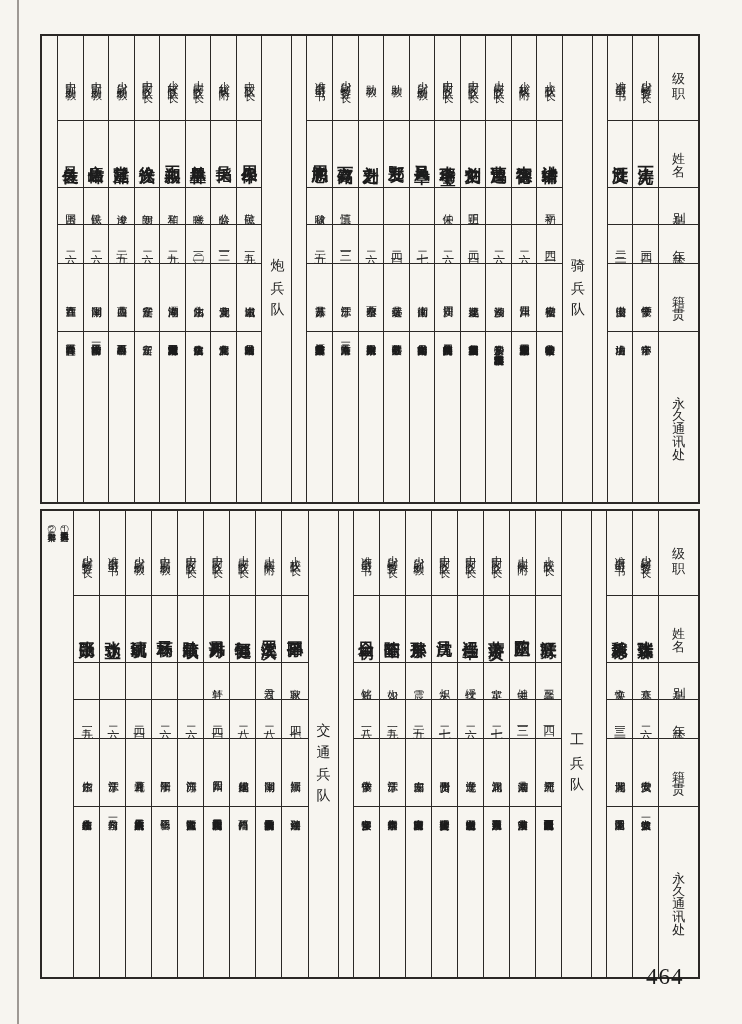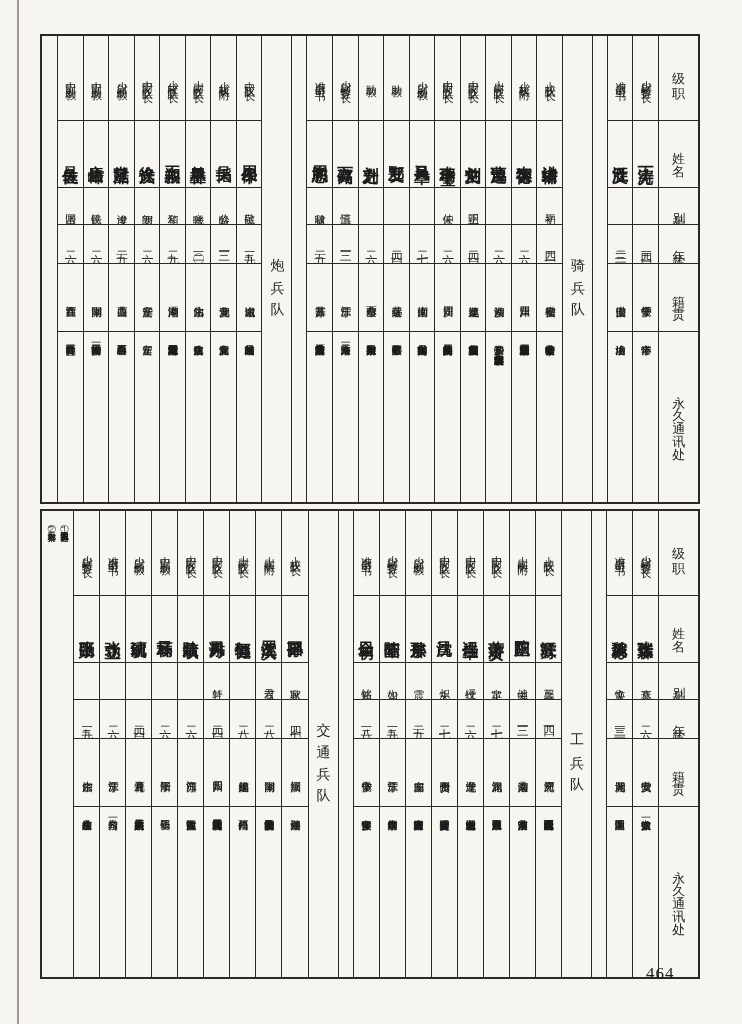--- a/index.html
+++ b/index.html
@@ -63,21 +63,21 @@
   .c-note{
     display:block;
     writing-mode:vertical-rl;text-orientation:upright;
     font-size:8.5px;line-height:1.5;
     padding:6px 2px;text-align:start;
     border-bottom:none;flex:1;
   }
   .note-line{margin:0;}
   .page-number{
     position:absolute;left:646px;top:964px;
-    font-size:17px;letter-spacing:1px;
+    font-size:23px;letter-spacing:1px;
     font-family:"Liberation Serif","DejaVu Serif",serif;
   }
 </style>
 </head>
 <body>
 
 <div class="page">
   <div class="gutter-line"></div>
   <div class="tbl" id="tbl-top">
       <div class="col headers">

